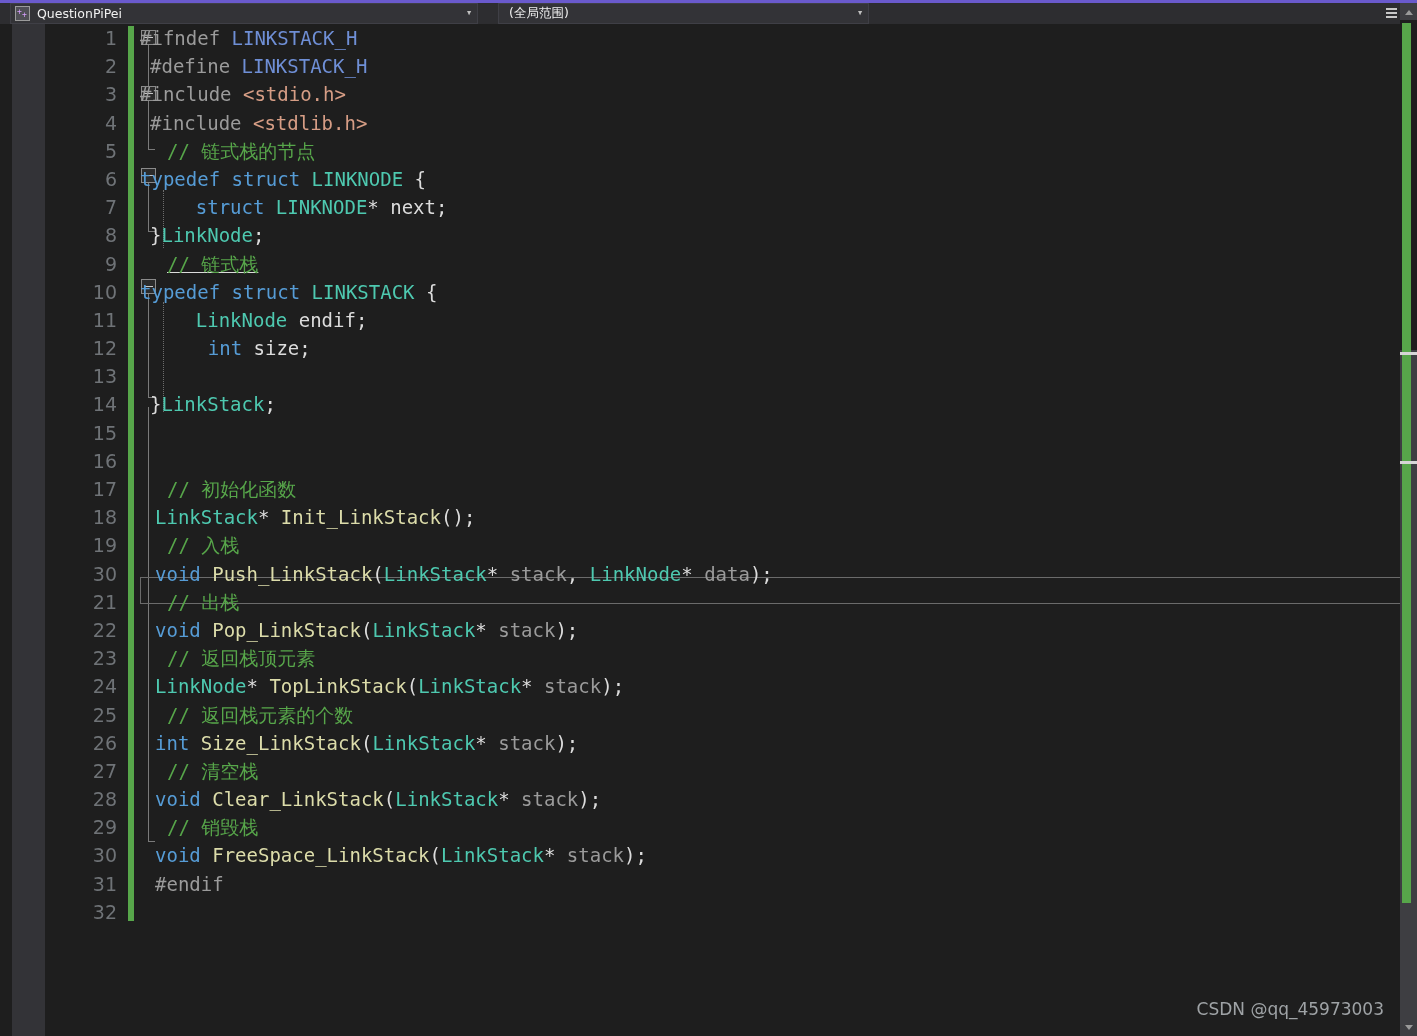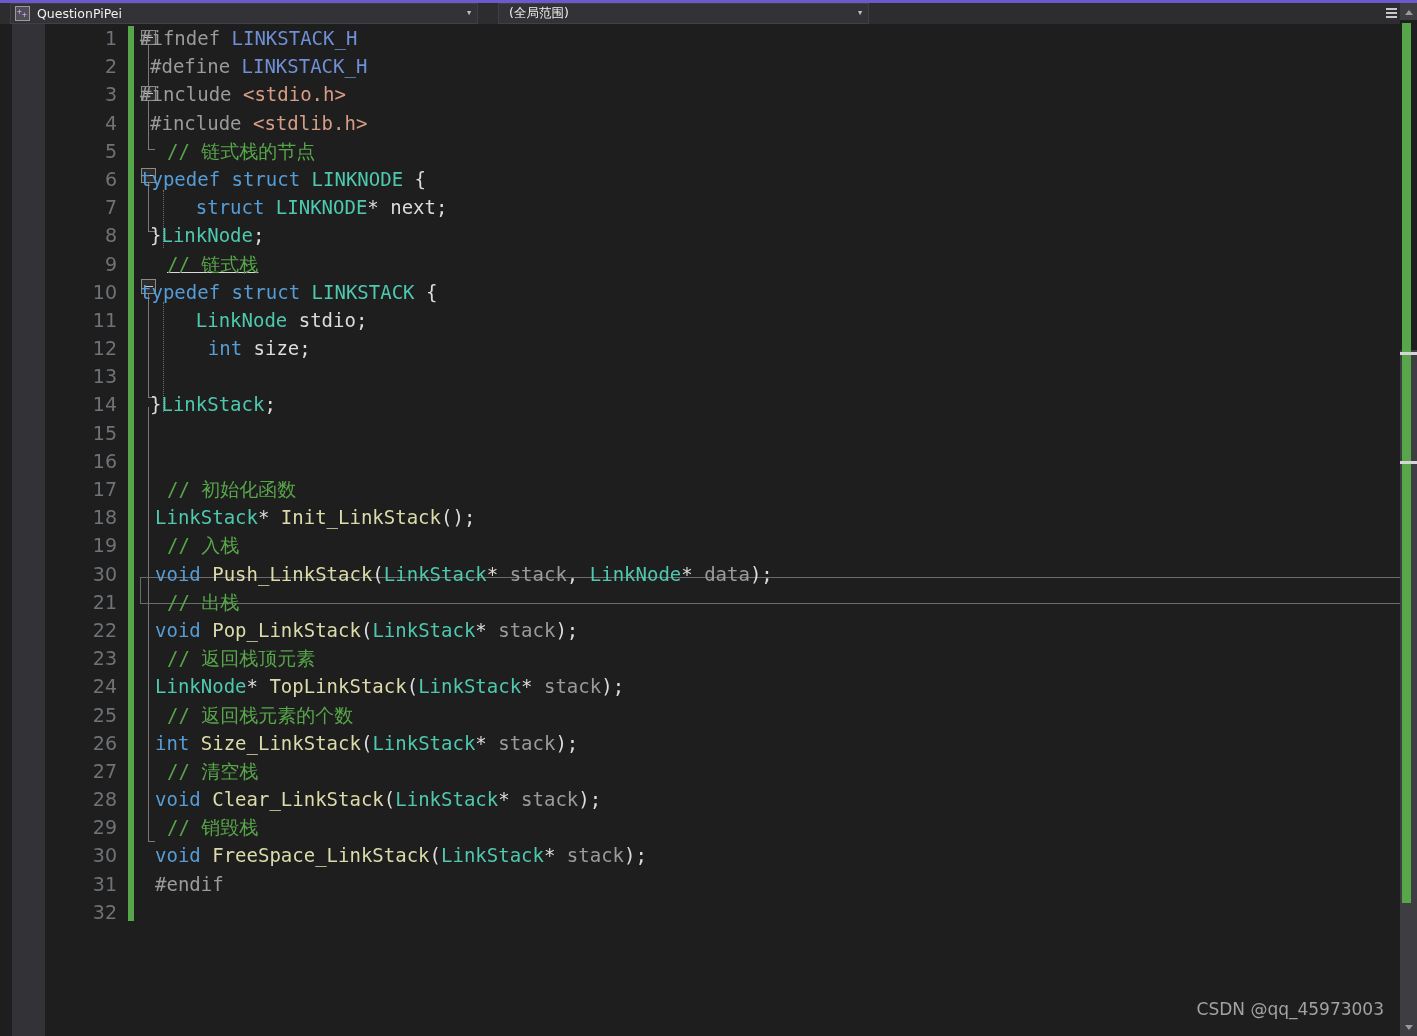--- a/index.html
+++ b/index.html
@@ -183,21 +183,21 @@
       <div class="row">
         <div class="lineno">9</div>
         <div class="codetext" style="left:155px;text-decoration:underline;"><span class="t-cmt">// 链式栈</span></div>
       </div>
       <div class="row">
         <div class="lineno">10</div>
         <div class="codetext"><span class="t-kw">typedef </span><span class="t-kw">struct </span><span class="t-type">LINKSTACK</span><span class="t-punct"> {</span></div>
       </div>
       <div class="row">
         <div class="lineno">11</div>
-        <div class="codetext" style="left:150px;"><span class="t-punct">    </span><span class="t-type">LinkNode</span><span class="t-punct"> stdio;</span></div>
+        <div class="codetext" style="left:150px;"><span class="t-punct">    </span><span class="t-type">LinkNode</span><span class="t-punct"> endif;</span></div>
       </div>
       <div class="row">
         <div class="lineno">12</div>
         <div class="codetext" style="left:150px;padding-left:12px;"><span class="t-punct">    </span><span class="t-kw">int</span><span class="t-punct"> size;</span></div>
       </div>
       <div class="row">
         <div class="lineno">13</div>
         <div class="codetext"></div>
       </div>
       <div class="row">

